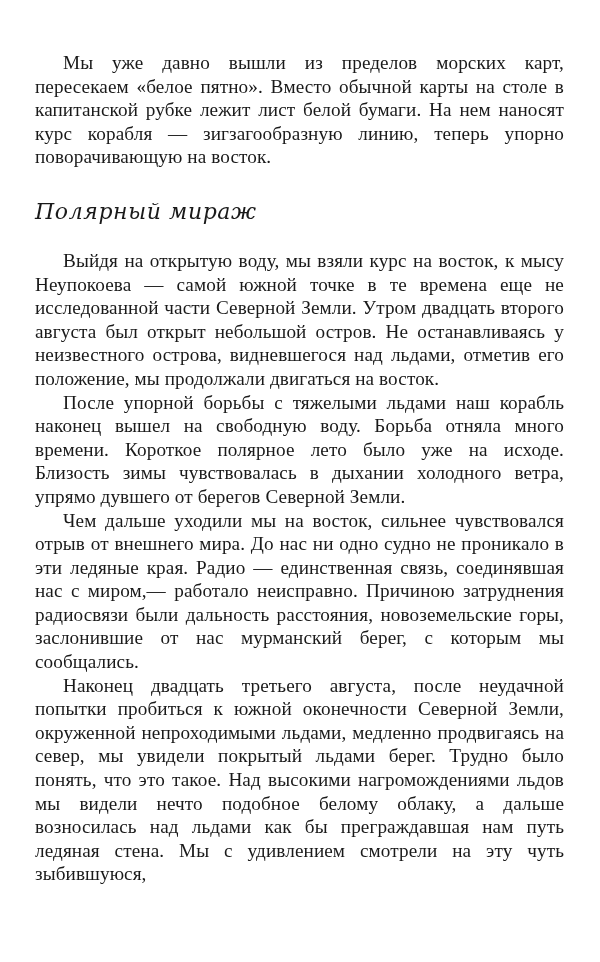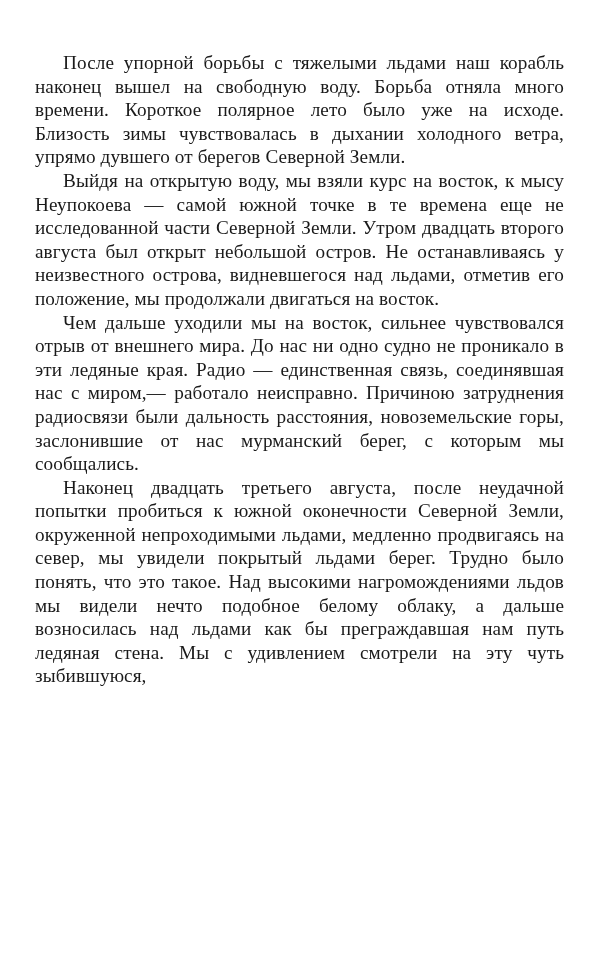--- a/index.html
+++ b/index.html
@@ -47,21 +47,23 @@
     font-weight: bold;
     font-size: 19px;
     letter-spacing: -0.5px;
   }
 </style>
 </head>
 <body>
 
 <div class="page">
   <div style="height:24px"></div>
+  <p class="para">Мы уже давно вышли из пределов морских карт, пересекаем «белое пятно». Вместо обычной карты на столе в капитанской рубке лежит лист белой бумаги. На нем наносят курс корабля — зигзагообразную линию, теперь упорно поворачивающую на восток.</p>
 
+  <h2 class="heading">Полярный мираж</h2>
 
+  <p class="para">Выйдя на открытую воду, мы взяли курс на восток, к мысу Неупокоева — самой южной точке в те времена еще не исследованной части Северной Земли. Утром двадцать второго августа был открыт небольшой остров. Не останавливаясь у неизвестного острова, видневшегося над льдами, отметив его положение, мы продолжали двигаться на восток.</p>
   <p class="para">После упорной борьбы с тяжелыми льдами наш корабль наконец вышел на свободную воду. Борьба отняла много времени. Короткое полярное лето было уже на исходе. Близость зимы чувствовалась в дыхании холодного ветра, упрямо дувшего от берегов Северной Земли.</p>
-  <p class="para">Выйдя на открытую воду, мы взяли курс на восток, к мысу Неупокоева — самой южной точке в те времена еще не исследованной части Северной Земли. Утром двадцать второго августа был открыт небольшой остров. Не останавливаясь у неизвестного острова, видневшегося над льдами, отметив его положение, мы продолжали двигаться на восток.</p>
   <p class="para">Чем дальше уходили мы на восток, сильнее чувствовался отрыв от внешнего мира. До нас ни одно судно не проникало в эти ледяные края. Радио — единственная связь, соединявшая нас с миром,— работало неисправно. Причиною затруднения радиосвязи были дальность расстояния, новоземельские горы, заслонившие от нас мурманский берег, с которым мы сообщались.</p>
   <p class="para">Наконец двадцать третьего августа, после неудачной попытки пробиться к южной оконечности Северной Земли, окруженной непроходимыми льдами, медленно продвигаясь на север, мы увидели покрытый льдами берег. Трудно было понять, что это такое. Над высокими нагромождениями льдов мы видели нечто подобное белому облаку, а дальше возносилась над льдами как бы преграждавшая нам путь ледяная стена. Мы с удивлением смотрели на эту чуть зыбившуюся,</p>
 </div>
 
 <div class="folio">166</div>
 
 </body></html>

